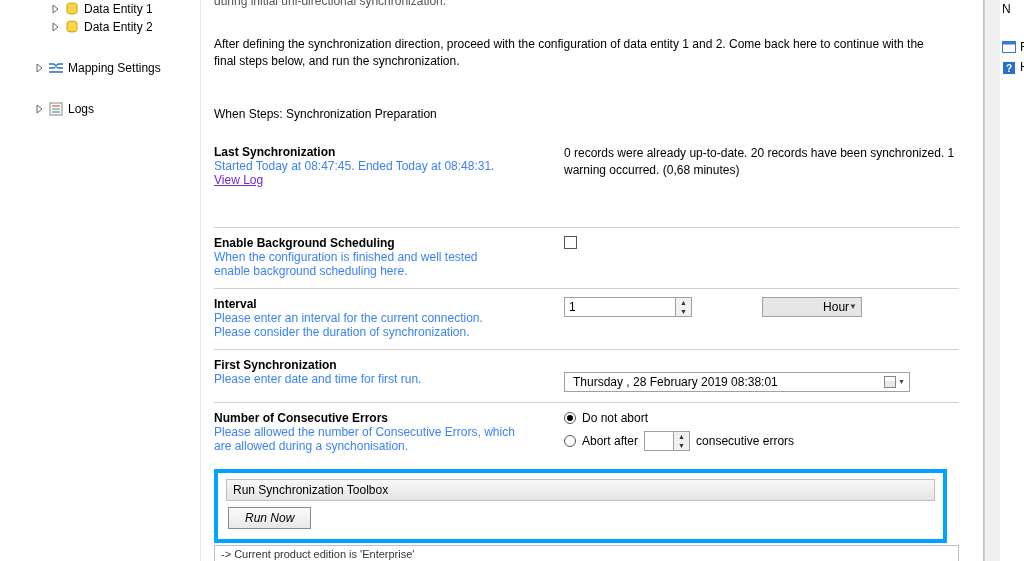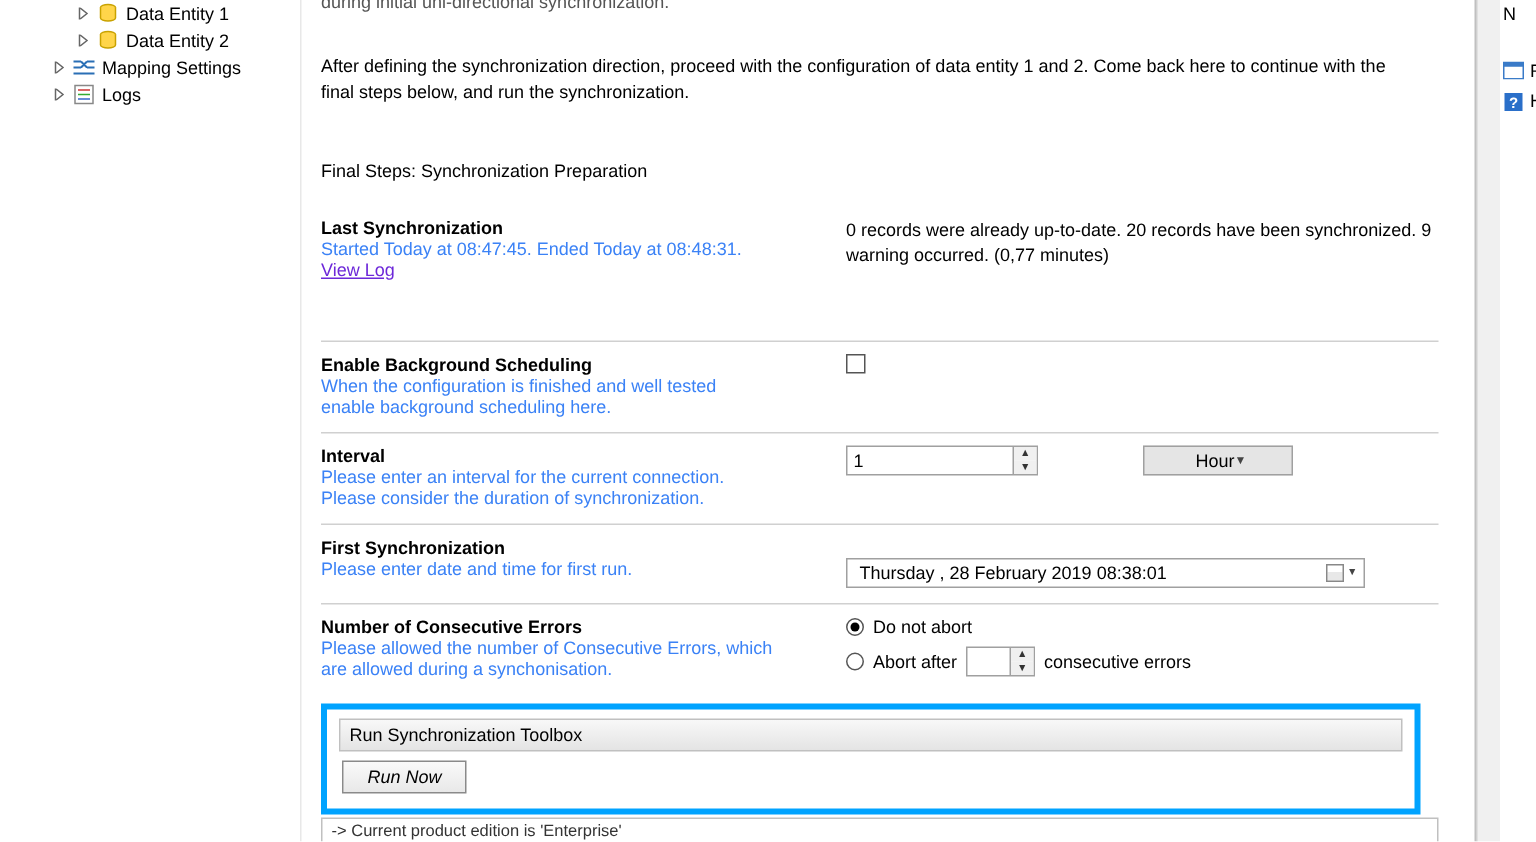--- a/index.html
+++ b/index.html
@@ -24,21 +24,21 @@
     flex-shrink: 0;
   }
   .tree-item {
     display: flex;
     align-items: center;
     padding: 1px 0;
     font-size: 12px;
     white-space: nowrap;
   }
   .tree-item.indent1 { padding-left: 44px; }
-  .tree-item.indent0 { padding-left: 28px; }
+  .tree-item.indent0 { padding-left: 28px; margin-top: 23px; }
   .chevron {
     display: inline-flex;
     width: 12px;
     height: 12px;
     align-items: center;
     justify-content: center;
     margin-right: 2px;
     color: #555;
   }
   .tree-icon {
@@ -146,21 +146,21 @@
     background: #f0f0f0;
   }
   .dropdown {
     display: inline-flex;
     align-items: center;
     height: 20px;
     border: 1px solid #a0a0a0;
     background: #e5e5e5;
     padding: 0 4px 0 8px;
     width: 100px;
-    justify-content: center;
+    justify-content: flex-end;
   }
   .dropdown .chev { font-size: 8px; color: #444; }
   .datetime {
     display: inline-flex;
     align-items: center;
     height: 20px;
     border: 1px solid #a0a0a0;
     background: #fff;
     padding: 0 4px 0 8px;
     width: 346px;
@@ -324,30 +324,30 @@
   </div>
 
   <div class="separator-vert"></div>
 
   <div class="main-wrap">
     <div class="main">
       <div class="partial-text">during initial uni-directional synchronization.</div>
 
       <div class="paragraph">After defining the synchronization direction, proceed with the configuration of data entity 1 and 2. Come back here to continue with the final steps below, and run the synchronization.</div>
 
-      <div class="section-title">Final Steps: Synchronization Preparation</div>
+      <div class="section-title">When Steps: Synchronization Preparation</div>
 
       <div class="row noborder">
         <div class="row-left">
           <b>Last Synchronization</b><br>
           <span class="sub">Started  Today at 08:47:45. Ended Today at 08:48:31.</span><br>
           <a href="#" class="link">View Log</a>
         </div>
         <div class="row-right">
-          <div class="sync-status-right">0 records were already up-to-date. 20 records have been synchronized. 9 warning occurred. (0,77 minutes)</div>
+          <div class="sync-status-right">0 records were already up-to-date. 20 records have been synchronized. 1 warning occurred. (0,68 minutes)</div>
         </div>
       </div>
 
       <div style="height:30px"></div>
 
       <div class="row">
         <div class="row-left">
           <b>Enable Background Scheduling</b><br>
           <span class="sub">When the configuration is finished and well tested</span><br>
           <span class="sub">enable background scheduling here.</span>

